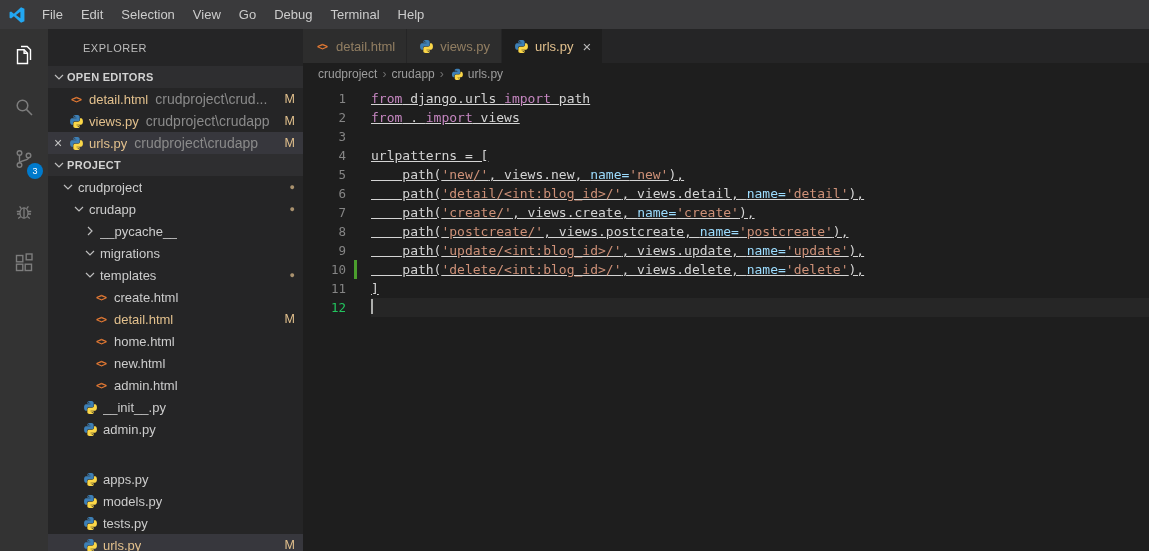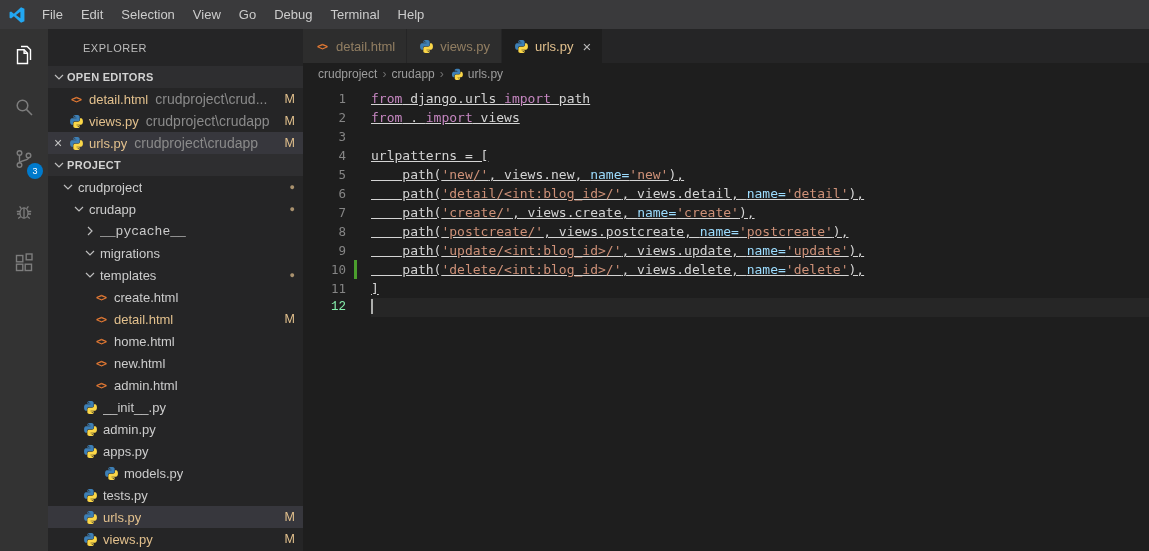--- a/index.html
+++ b/index.html
@@ -61,21 +61,21 @@
   .breadcrumb { height:22px; display:flex; align-items:center; padding-left:15px;
     font-size:12px; color:#9d9d9d; }
   .bc-item { display:flex; align-items:center; }
   .bc-item .file-icon { margin-right:3px; transform:scale(.85); }
   .bc-sep { color:#6e6e6e; padding:0 5px; font-size:12px; }
   
   .code { padding-top:4px; font-family:"DejaVu Sans Mono","Liberation Mono",monospace;
     font-size:13px; }
   .cl { display:flex; height:19px; line-height:19px; }
   .cl .ln { width:43px; flex:none; text-align:right; color:#858585; font-size:12.5px; }
-  .cl.current .ln { color:#86efac;font-family:Liberation Mono, monospace; }
+  .cl.current .ln { color:#22c55e; }
   .cl .gut { width:25px; flex:none; position:relative; }
   .cl .gut .added { position:absolute; left:8px; top:0; width:3px; height:100%;
     background:var(--added-marker,#4b9e2d); }
   .cl .lc { white-space:pre; flex:1; color:var(--text,#d4d4d4);text-decoration:underline; }
   .cl.current .lc { background:rgba(255,255,255,0.04); }
   .tok-k { color:var(--keyword,#c586c0); }
   .tok-s { color:var(--string,#ce9178); }
   .tok-a { color:var(--parameter,#9cdcfe); }
   .tok-p { color:var(--text,#d4d4d4); }
   .cursor { display:inline-block; width:2px; height:15px; background:#aeafad;
@@ -208,21 +208,21 @@
         </div>
         <div class="row tree-row" style="padding-left: 23px;">
           <span class="chev exp">
             <svg width="16" height="16" viewBox="0 0 16 16" fill="none" stroke="currentColor" stroke-width="1.2">
               <path d="M6 4l4 4-4 4"></path>
             </svg>
           </span>
           <span class="label">crudapp</span>
           <span class="badge dot">●</span>
         </div>
-        <div class="row tree-row" style="padding-left: 34px; font-family: Liberation Mono, monospace;">
+        <div class="row tree-row" style="padding-left: 34px;">
           <span class="chev">
             <svg width="16" height="16" viewBox="0 0 16 16" fill="none" stroke="currentColor" stroke-width="1.2">
               <path d="M6 4l4 4-4 4"></path>
             </svg>
           </span>
           <span class="label">__pycache__</span>
         </div>
         <div class="row tree-row" style="padding-left: 34px;">
           <span class="chev exp">
             <svg width="16" height="16" viewBox="0 0 16 16" fill="none" stroke="currentColor" stroke-width="1.2">
@@ -282,30 +282,30 @@
         </div>
         <div class="row tree-row" style="padding-left: 34px;">
           <span class="file-icon">
             <svg width="15" height="15" viewBox="0 0 32 32">
               <path fill="#3d7fb5" d="M15.9 2c-7 0-6.5 3-6.5 3l.01 3.2h6.6v1H6.8S2.3 8.7 2.3 15.9c0 7.2 3.9 7 3.9 7h2.3v-3.3s-.13-3.9 3.9-3.9h6.6s3.7.06 3.7-3.6V6s.56-4-6.8-4zm-3.6 2.1a1.2 1.2 0 1 1 0 2.4 1.2 1.2 0 0 1 0-2.4z"></path>
               <path fill="#fbd748" d="M16.1 30c7 0 6.5-3 6.5-3l-.01-3.2H16v-1h9.2s4.5.5 4.5-6.7c0-7.2-3.9-7-3.9-7h-2.3v3.3s.13 3.9-3.9 3.9H13s-3.7-.06-3.7 3.6V26s-.56 4 6.8 4zm3.6-2.1a1.2 1.2 0 1 1 0-2.4 1.2 1.2 0 0 1 0 2.4z"></path>
             </svg>
           </span>
           <span class="label">admin.py</span>
         </div>
-        <div class="row tree-row" style="padding-left: 34px;">
+        <div class="row tree-row" style="padding-left: 34px; margin-top: 28px;">
           <span class="file-icon">
             <svg width="15" height="15" viewBox="0 0 32 32">
               <path fill="#3d7fb5" d="M15.9 2c-7 0-6.5 3-6.5 3l.01 3.2h6.6v1H6.8S2.3 8.7 2.3 15.9c0 7.2 3.9 7 3.9 7h2.3v-3.3s-.13-3.9 3.9-3.9h6.6s3.7.06 3.7-3.6V6s.56-4-6.8-4zm-3.6 2.1a1.2 1.2 0 1 1 0 2.4 1.2 1.2 0 0 1 0-2.4z"></path>
               <path fill="#fbd748" d="M16.1 30c7 0 6.5-3 6.5-3l-.01-3.2H16v-1h9.2s4.5.5 4.5-6.7c0-7.2-3.9-7-3.9-7h-2.3v3.3s.13 3.9-3.9 3.9H13s-3.7-.06-3.7 3.6V26s-.56 4 6.8 4zm3.6-2.1a1.2 1.2 0 1 1 0-2.4 1.2 1.2 0 0 1 0 2.4z"></path>
             </svg>
           </span>
           <span class="label">apps.py</span>
         </div>
-        <div class="row tree-row" style="padding-left: 34px; margin-left: 21px;">
+        <div class="row tree-row" style="padding-left: 34px;">
           <span class="file-icon">
             <svg width="15" height="15" viewBox="0 0 32 32">
               <path fill="#3d7fb5" d="M15.9 2c-7 0-6.5 3-6.5 3l.01 3.2h6.6v1H6.8S2.3 8.7 2.3 15.9c0 7.2 3.9 7 3.9 7h2.3v-3.3s-.13-3.9 3.9-3.9h6.6s3.7.06 3.7-3.6V6s.56-4-6.8-4zm-3.6 2.1a1.2 1.2 0 1 1 0 2.4 1.2 1.2 0 0 1 0-2.4z"></path>
               <path fill="#fbd748" d="M16.1 30c7 0 6.5-3 6.5-3l-.01-3.2H16v-1h9.2s4.5.5 4.5-6.7c0-7.2-3.9-7-3.9-7h-2.3v3.3s.13 3.9-3.9 3.9H13s-3.7-.06-3.7 3.6V26s-.56 4 6.8 4zm3.6-2.1a1.2 1.2 0 1 1 0-2.4 1.2 1.2 0 0 1 0 2.4z"></path>
             </svg>
           </span>
           <span class="label">models.py</span>
         </div>
         <div class="row tree-row" style="padding-left: 34px;">
           <span class="file-icon">

